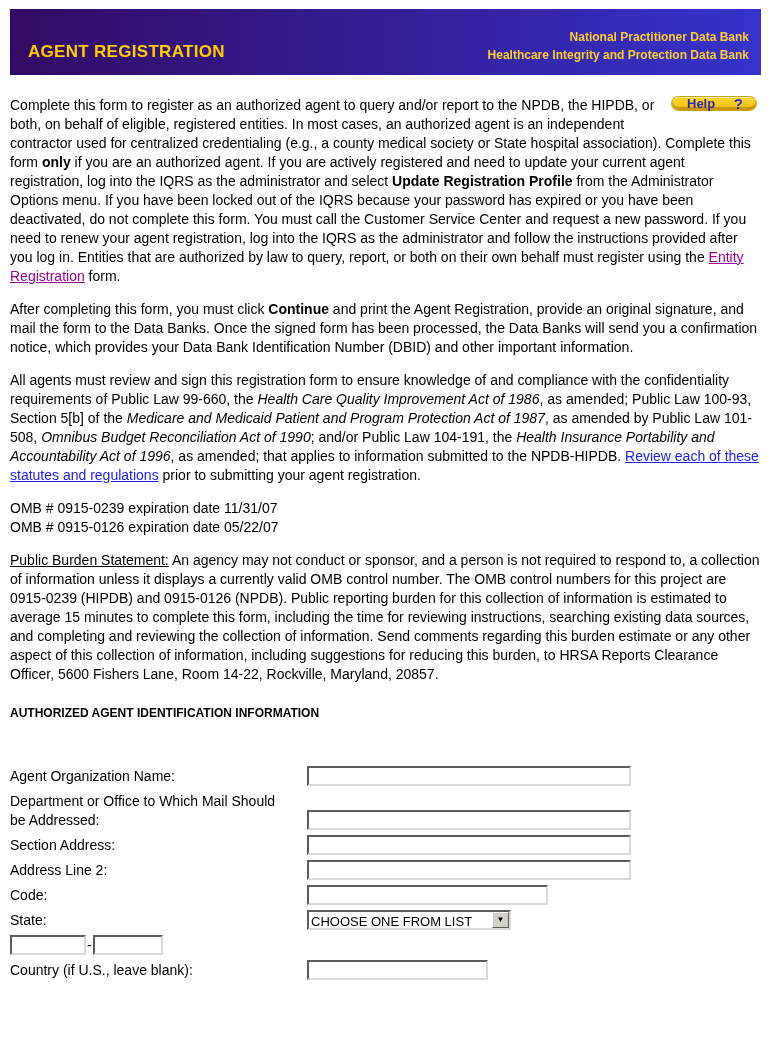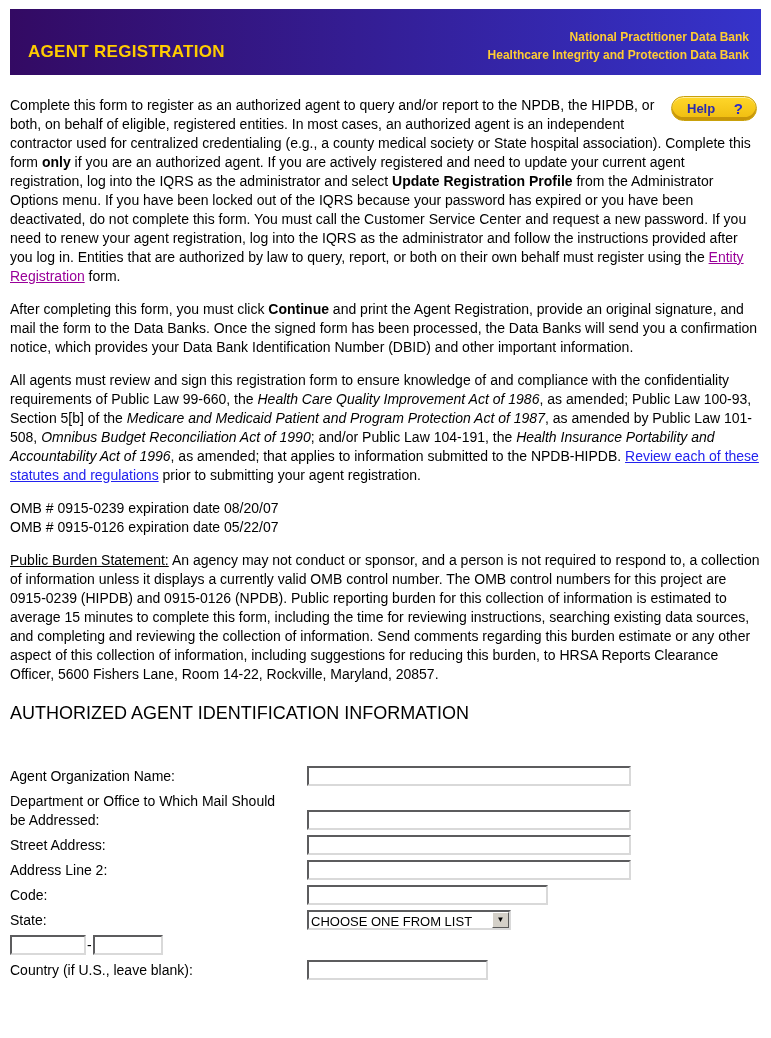--- a/index.html
+++ b/index.html
@@ -43,38 +43,38 @@
   p.para { margin:0 0 14px 0; }
   .b { font-weight:bold; }
   .i { font-style:italic; }
   .u { text-decoration:underline; }
   a.link   { color:#2222ee; text-decoration:underline; cursor:pointer; }
   a.vlink  { color:#990099; text-decoration:underline; cursor:pointer; }
 
   
   .help-btn {
     float:right;
-    width:86px; height:25px;
+    width:86px; height:15px;
     margin:0 4px 6px 14px;
     border-radius:13px;
     background:linear-gradient(#ffd72a,#efbc0e);
     border:1px solid #c9a10b;
     box-shadow: inset 0 -3px 0 rgba(150,100,0,.45), inset 0 1px 0 rgba(255,240,170,.9);
     display:flex; align-items:center; justify-content:space-between;
     padding:0 13px 0 15px;
     cursor:pointer;
     font-family:inherit;
   }
   .help-label { color:#2a2ab0; font-weight:bold; font-size:13px; }
   .help-q     { color:#2a2ad0; font-weight:bold; font-size:15px; }
 
   
   .section-heading {
-    font-weight:normal;
-    font-size:18px;
+    font-weight:bold;
+    font-size:12px;
     margin:20px 0 42px 0;
   }
   .frm-row { display:flex; align-items:flex-end; margin-bottom:4px; }
   .frm-label {
     width:297px; flex-shrink:0;
     padding:2px 14px 0 0;
     box-sizing:border-box;
   }
   .tin {
     height:14px;
@@ -138,40 +138,40 @@
       <span class="help-q">?</span>
     </button>
 
     <p class="para"><span>Complete this form to register as an authorized agent to query and/or report to the NPDB, the HIPDB, or both, on behalf of eligible, registered entities.  In most cases, an authorized agent is an independent contractor used for centralized credentialing (e.g., a county medical society or State hospital association).  Complete this form </span><span class="b">only</span><span> if you are an authorized agent.  If you are actively registered and need to update your current agent registration, log into the IQRS as the administrator and select </span><span class="b">Update Registration Profile</span><span> from the Administrator Options menu.  If you have been locked out of the IQRS because your password has expired or you have been deactivated, do not complete this form.  You must call the Customer Service Center and request a new password.  If you need to renew your agent registration, log into the IQRS as the administrator and follow the instructions provided after you log in.  Entities that are authorized by law to query, report, or both on their own behalf must register using the </span><a href="#" class="vlink">Entity Registration</a><span> form.</span></p>
 
     <p class="para"><span>After completing this form, you must click </span><span class="b">Continue</span><span> and print the Agent Registration, provide an original signature, and mail the form to the Data Banks.  Once the signed form has been processed, the Data Banks will send you a confirmation notice, which provides your Data Bank Identification Number (DBID) and other important information.</span></p>
 
     <p class="para"><span>All agents must review and sign this registration form to ensure knowledge of and compliance with the confidentiality requirements of Public Law 99-660, the </span><span class="i">Health Care Quality Improvement Act of 1986</span><span>, as amended; Public Law 100-93, Section 5[b] of the </span><span class="i">Medicare and Medicaid Patient and Program Protection Act of 1987</span><span>, as amended by Public Law 101-508, </span><span class="i">Omnibus Budget Reconciliation Act of 1990</span><span>; and/or Public Law 104-191, the </span><span class="i">Health Insurance Portability and Accountability Act of 1996</span><span>, as amended; that applies to information submitted to the NPDB-HIPDB.  </span><a href="#" class="link">Review each of these statutes and regulations</a><span> prior to submitting your agent registration.</span></p>
 
     <p class="para">
-      <span>OMB # 0915-0239 expiration date 08/20/07</span><br>
+      <span>OMB # 0915-0239 expiration date 11/31/07</span><br>
       <span>OMB # 0915-0126 expiration date 05/22/07</span>
     </p>
 
     <p class="para"><span class="u">Public Burden Statement:</span><span> An agency may not conduct or sponsor, and a person is not required to respond to, a collection of information unless it displays a currently valid OMB control number. The OMB control numbers for this project are 0915-0239 (HIPDB) and 0915-0126 (NPDB). Public reporting burden for this collection of information is estimated to average 15 minutes to complete this form, including the time for reviewing instructions, searching existing data sources, and completing and reviewing the collection of information. Send comments regarding this burden estimate or any other aspect of this collection of information, including suggestions for reducing this burden, to HRSA Reports Clearance Officer, 5600 Fishers Lane, Room 14-22, Rockville, Maryland, 20857.</span></p>
 
     <div class="section-heading">AUTHORIZED AGENT IDENTIFICATION INFORMATION</div>
 
     <div class="frm-row">
       <div class="frm-label">Agent Organization Name:</div>
       <input type="text" class="tin w-wide" value="" style="">
     </div>
 
     <div class="frm-row">
       <div class="frm-label">Department or Office to Which Mail Should be Addressed:</div>
       <input type="text" class="tin w-wide" value="" style="">
     </div>
 
     <div class="frm-row">
-      <div class="frm-label">Street Address:</div>
+      <div class="frm-label">Section Address:</div>
       <input type="text" class="tin w-wide" value="" style="">
     </div>
 
     <div class="frm-row">
       <div class="frm-label">Address Line 2:</div>
       <input type="text" class="tin w-wide" value="" style="">
     </div>
 
     <div class="frm-row">
       <div class="frm-label">Code:</div>

